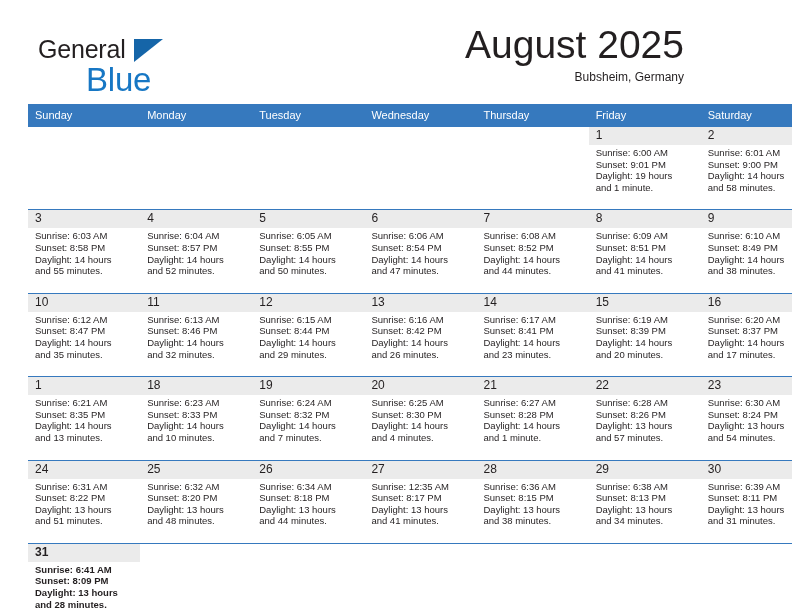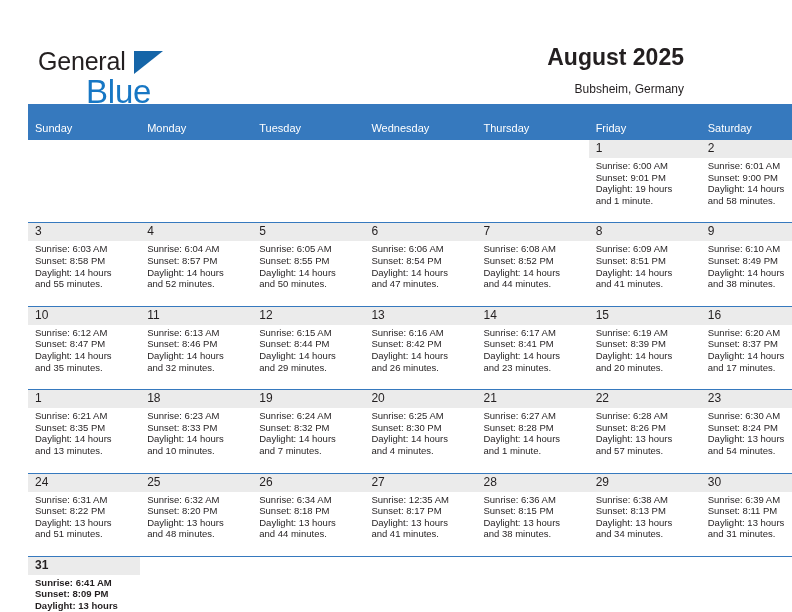--- a/index.html
+++ b/index.html
@@ -18,21 +18,21 @@
     position: relative;
     width: 792px;
     height: 612px;
     box-sizing: border-box;
   }
 
   
   .header {
     position: absolute;
     left: 0;
-    top: 12px;
+    top: 0;
     width: 720px;
     height: 104px;
   }
   .logo {
     position: absolute;
     left: 38px;
     top: 35px;
     width: 200px;
     height: 56px;
   }
@@ -71,25 +71,24 @@
     height: 26px;
     background: #ffffff;
   }
   .title-block {
     position: absolute;
     right: 36px;
     top: 28px;
     text-align: right;
   }
   .cal-title {
-    font-size: 23px;
+    font-size: 39px;
     color: #231f20;
     line-height: 34px;
     white-space: nowrap;
-    font-weight: bold;
   }
   .cal-subtitle {
     font-size: 12px;
     color: #231f20;
     line-height: 20px;
     margin-top: 5px;
     white-space: nowrap;
   }
 
   
@@ -100,21 +99,21 @@
     width: 736px;
     border-collapse: collapse;
     table-layout: fixed;
   }
   .calendar th {
     background: #3679be;
     color: #ffffff;
     font-size: 11px;
     font-weight: normal;
     text-align: left;
-    padding: 18px 0 5px 7px;
+    padding: 5px 0 5px 7px;
     height: 11px;
     width: 105.14px;
     border: none;
   }
   .calendar td {
     vertical-align: top;
     padding: 0;
     border-top: 1px solid #3679be;
     height: 62px;
     width: 105.14px;

